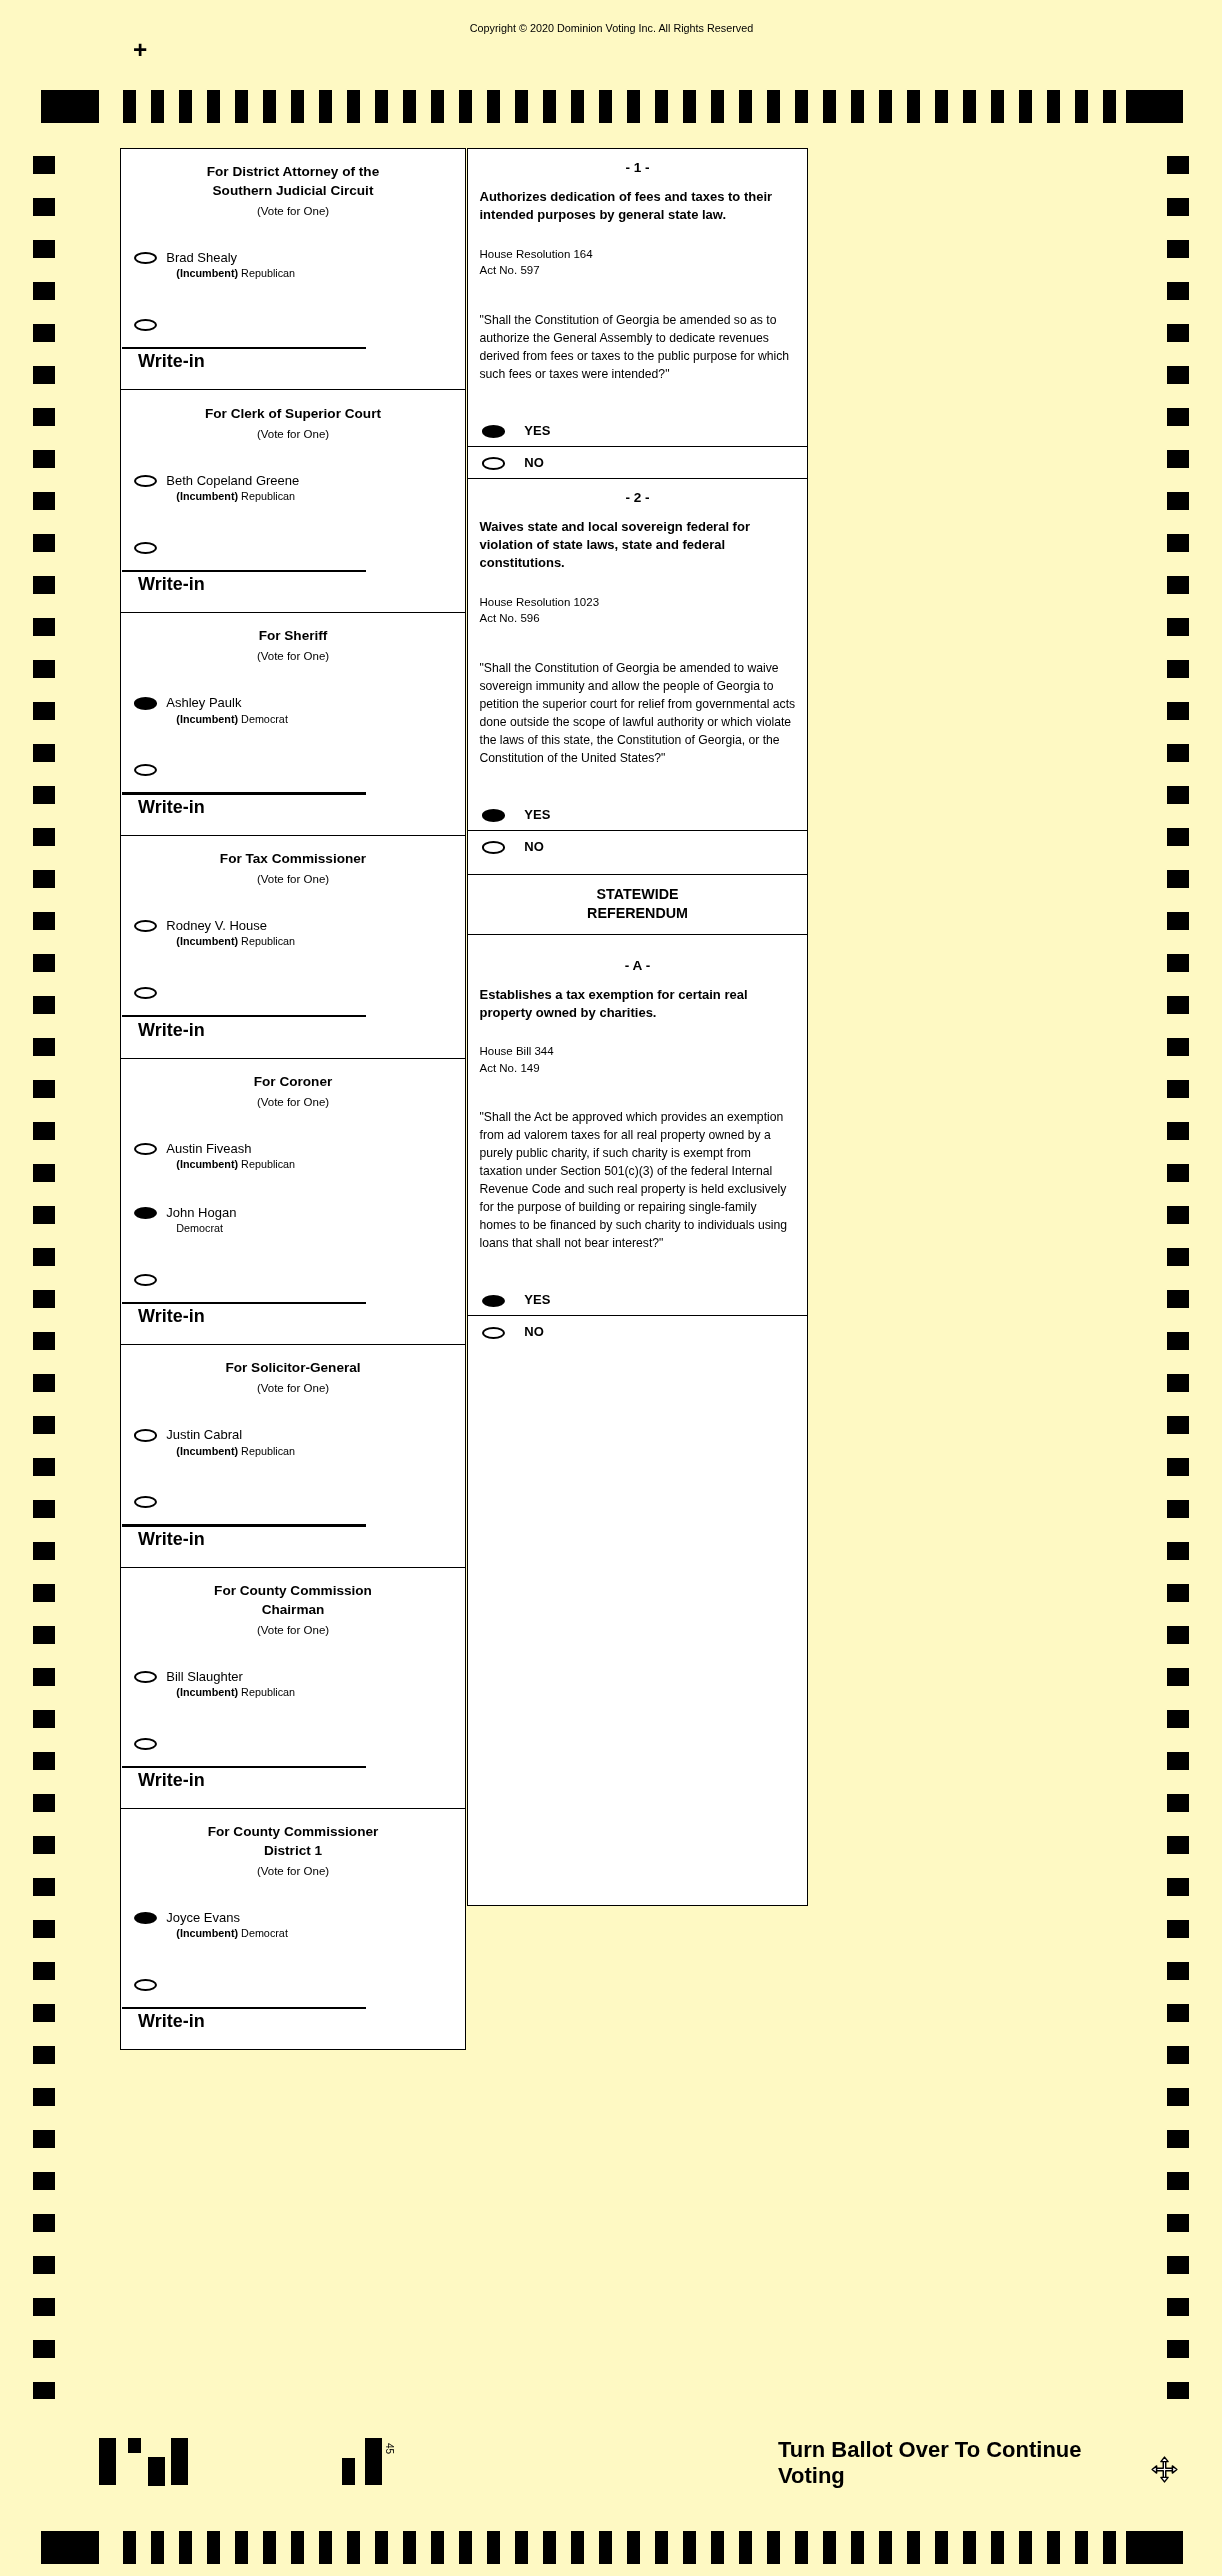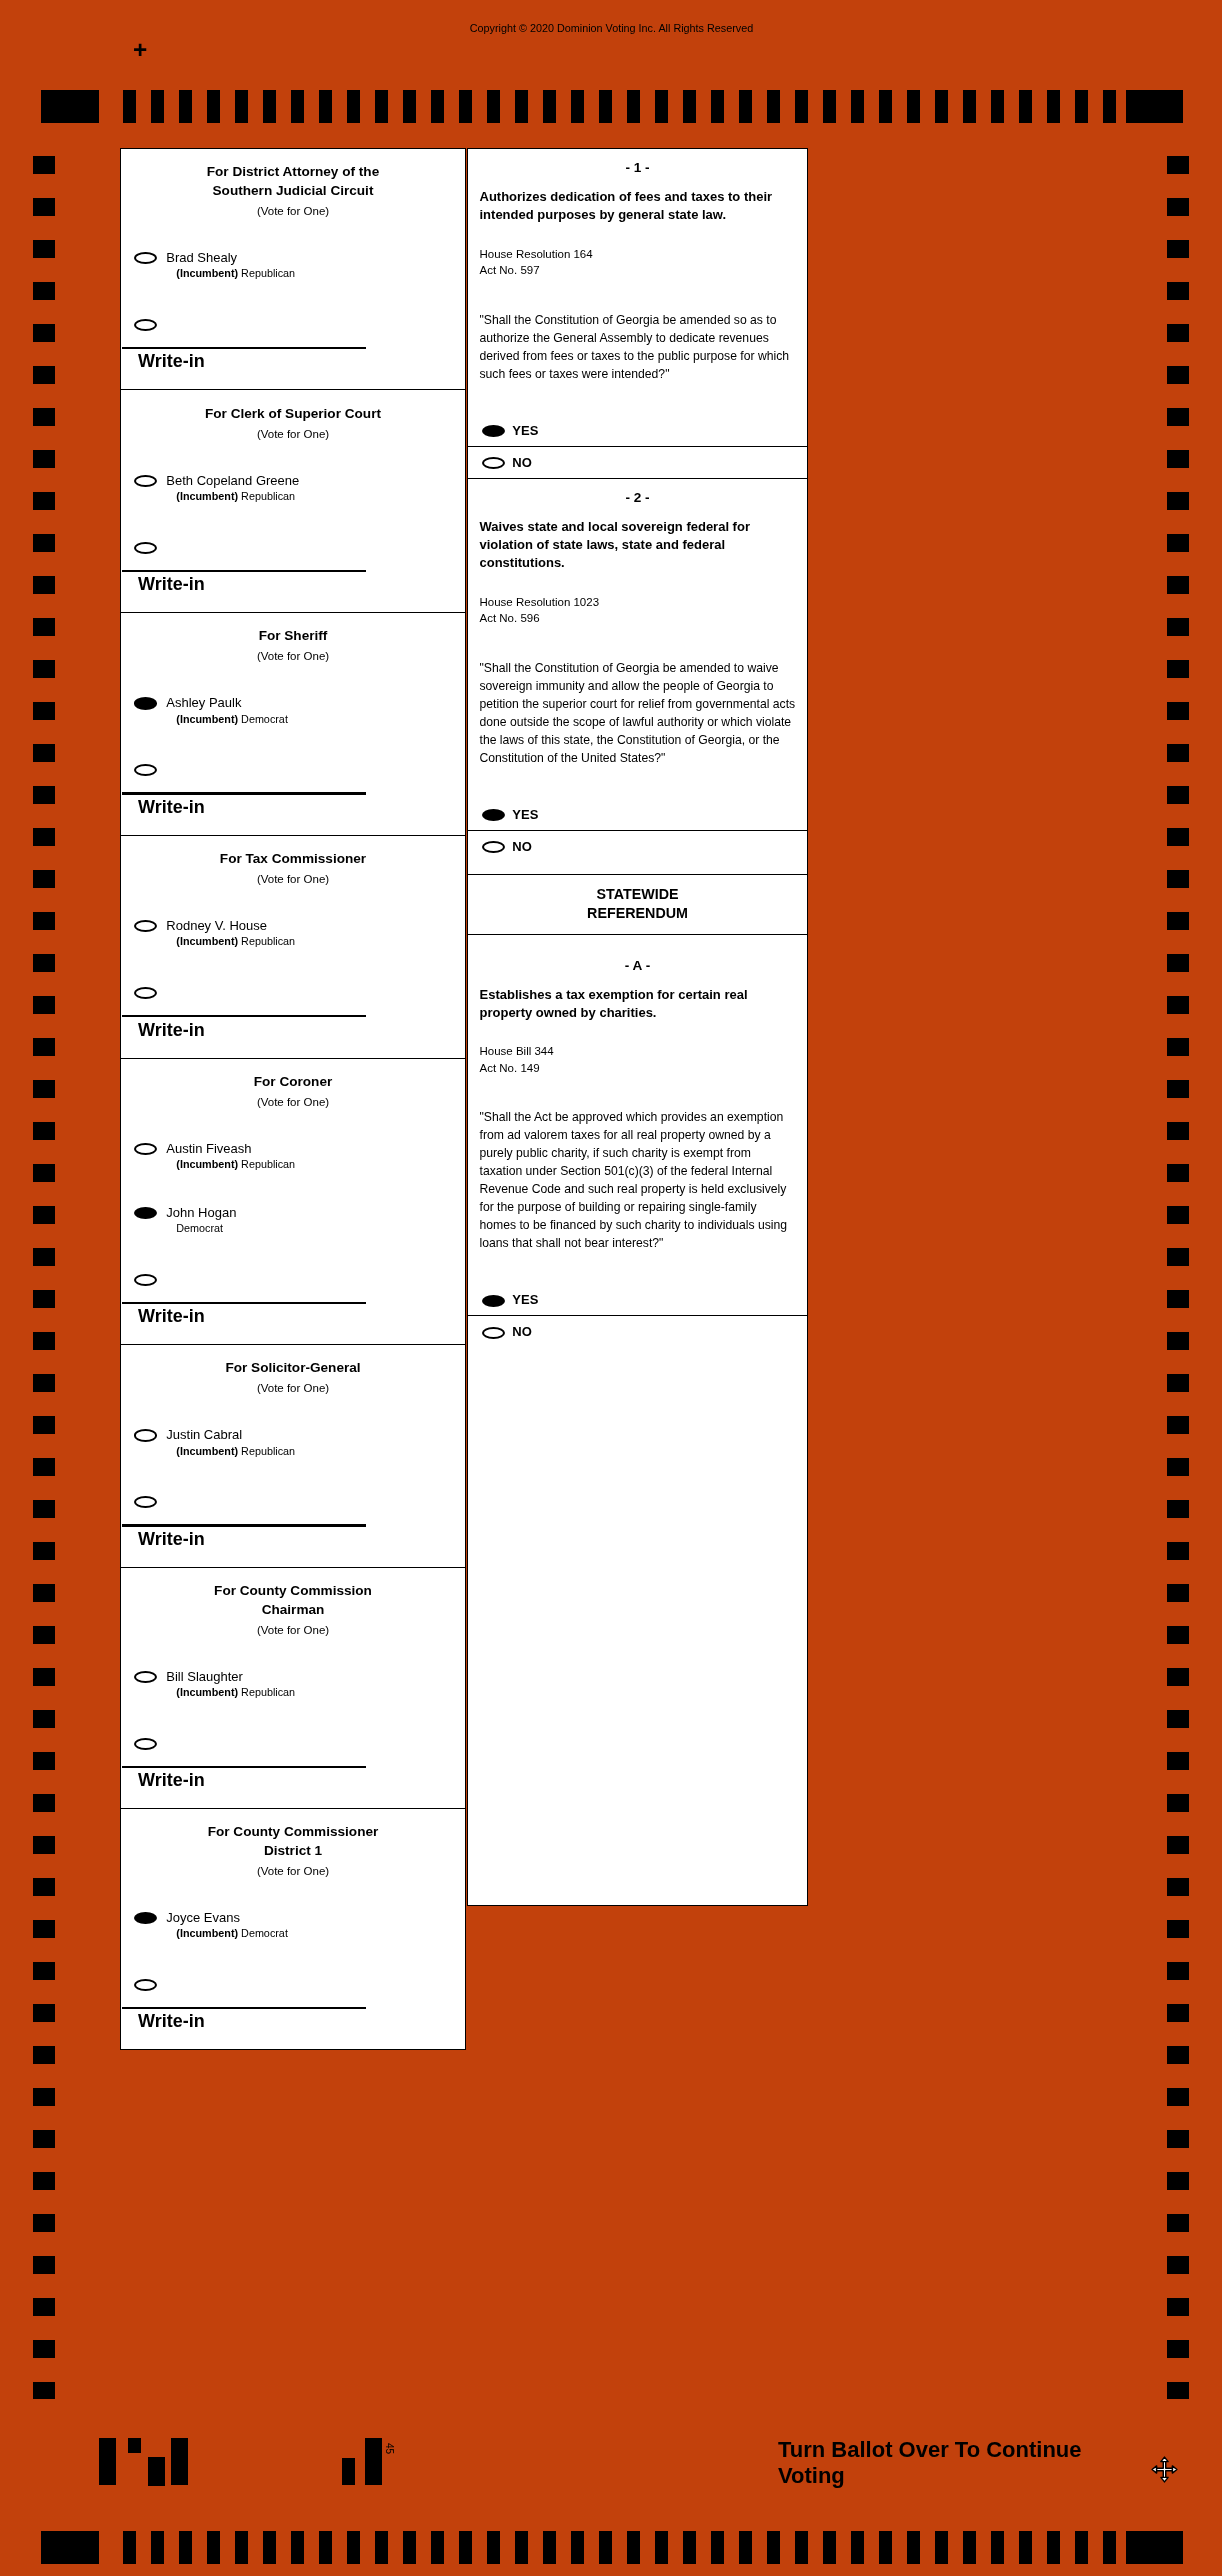--- a/index.html
+++ b/index.html
@@ -1,16 +1,16 @@
 <!DOCTYPE html>
 <html style="font-size:11.5px"><head>
 <meta charset="utf-8">
 <style>
   html,body{margin:0;padding:0;background:#fff;}
-  .page{position:relative;width:1223px;height:2576px;background:#c2410c;overflow:hidden;
+  .page{position:relative;width:1223px;height:2576px;background:#fef9c3;overflow:hidden;
         font-family:"Liberation Sans",sans-serif;color:#000;}
   
   .copyright{position:absolute;top:21.5px;left:0;width:100%;text-align:center;font-size:10.8px;}
   .plus-mark{position:absolute;left:133px;top:36px;font-size:24.4px;font-weight:bold;}
   
   .t-block{position:absolute;background:#000;}
   .t-bars-h{position:absolute;height:33px;
             background:repeating-linear-gradient(to right,#000 0 13px,transparent 13px 28px);}
   .t-col{position:absolute;width:21.5px;
          background:repeating-linear-gradient(to bottom,#000 0 18px,transparent 18px 42px);}
@@ -37,21 +37,21 @@
   .rc-header{font-size:14.3px;font-weight:bold;text-align:center;padding:10px 5.7px;line-height:19.4px;
              white-space:pre-line;border-bottom:1.4px solid #000;}
   .rc-header.mid{border-top:1.4px solid #000;}
   .measure{padding:4.3px 11.5px 0;}
   .measure.bb{border-bottom:1.4px solid #000;}
   .m-num{font-size:13.6px;font-weight:bold;text-align:center;margin-top:7.2px;}
   .m-summary{font-size:13px;font-weight:bold;line-height:18px;margin-top:13px;}
   .m-ref{font-size:11.5px;line-height:16.5px;margin-top:21.5px;}
   .m-question{font-size:12.2px;line-height:18px;margin-top:32px;}
   .choices{margin:32px -11.5px 0;}
-  .choice{display:flex;align-items:flex-start;gap:7px;padding:8px 0 8px 14.3px;}
+  .choice{display:flex;align-items:center;gap:19px;padding:8px 0 8px 14.3px;}
   .choice + .choice{border-top:1.4px solid #000;}
   .choice-lbl{font-size:13px;font-weight:bold;}
   
   .turn-over{position:absolute;left:778px;top:2437px;width:373px;font-size:22px;font-weight:bold;}
   .move-icon{position:absolute;left:1151px;top:2456px;}
   .barcode{position:absolute;left:99px;top:2438px;width:315px;height:47px;}
   .barcode .bar{position:absolute;background:#000;}
   .stub{position:absolute;left:395px;top:2443px;font-size:10px;transform:rotate(90deg);transform-origin:left top;}
 </style>
 </head>

